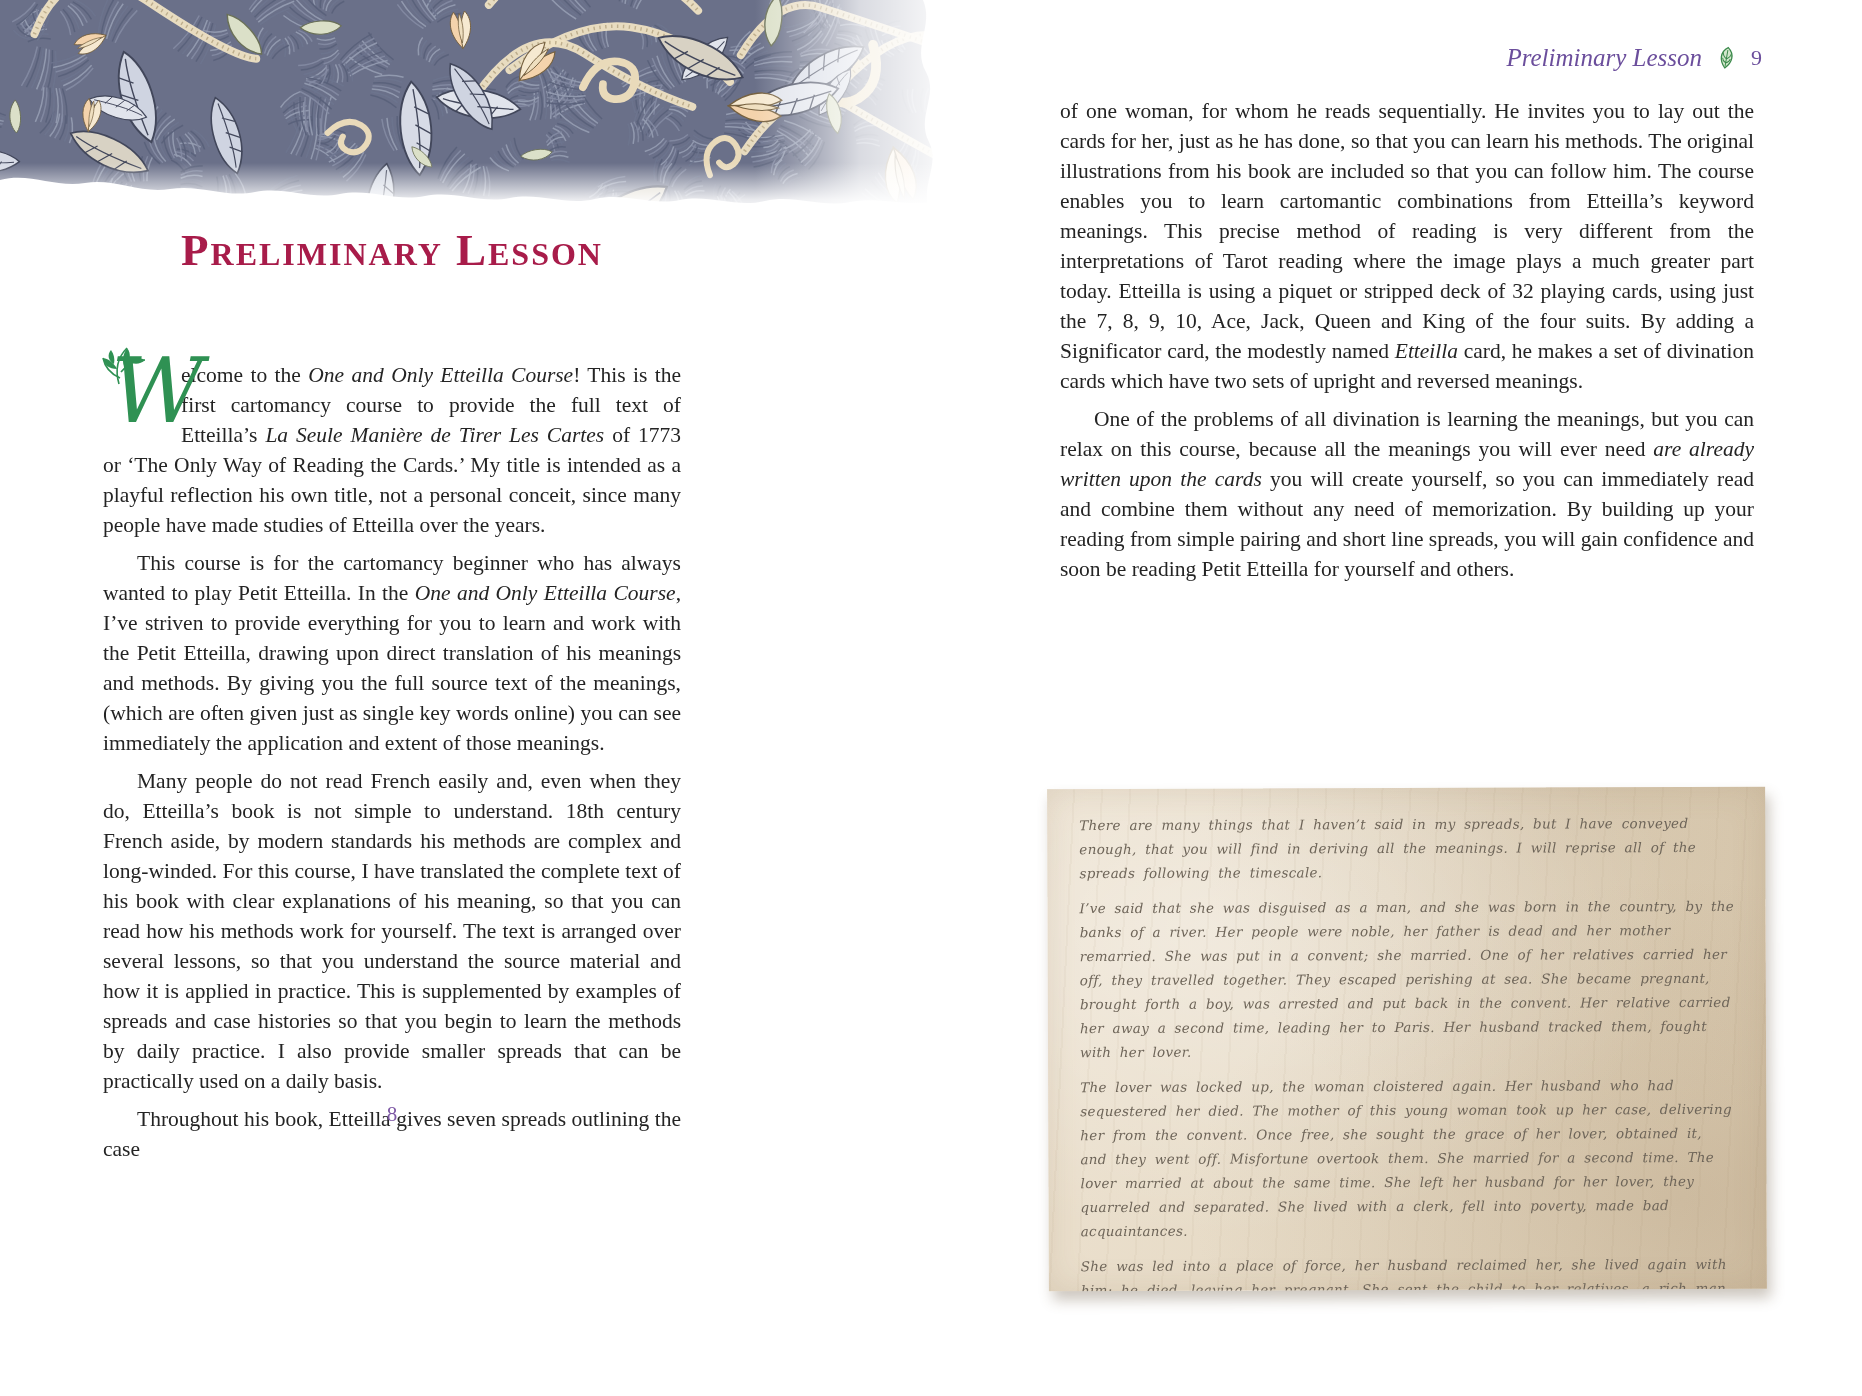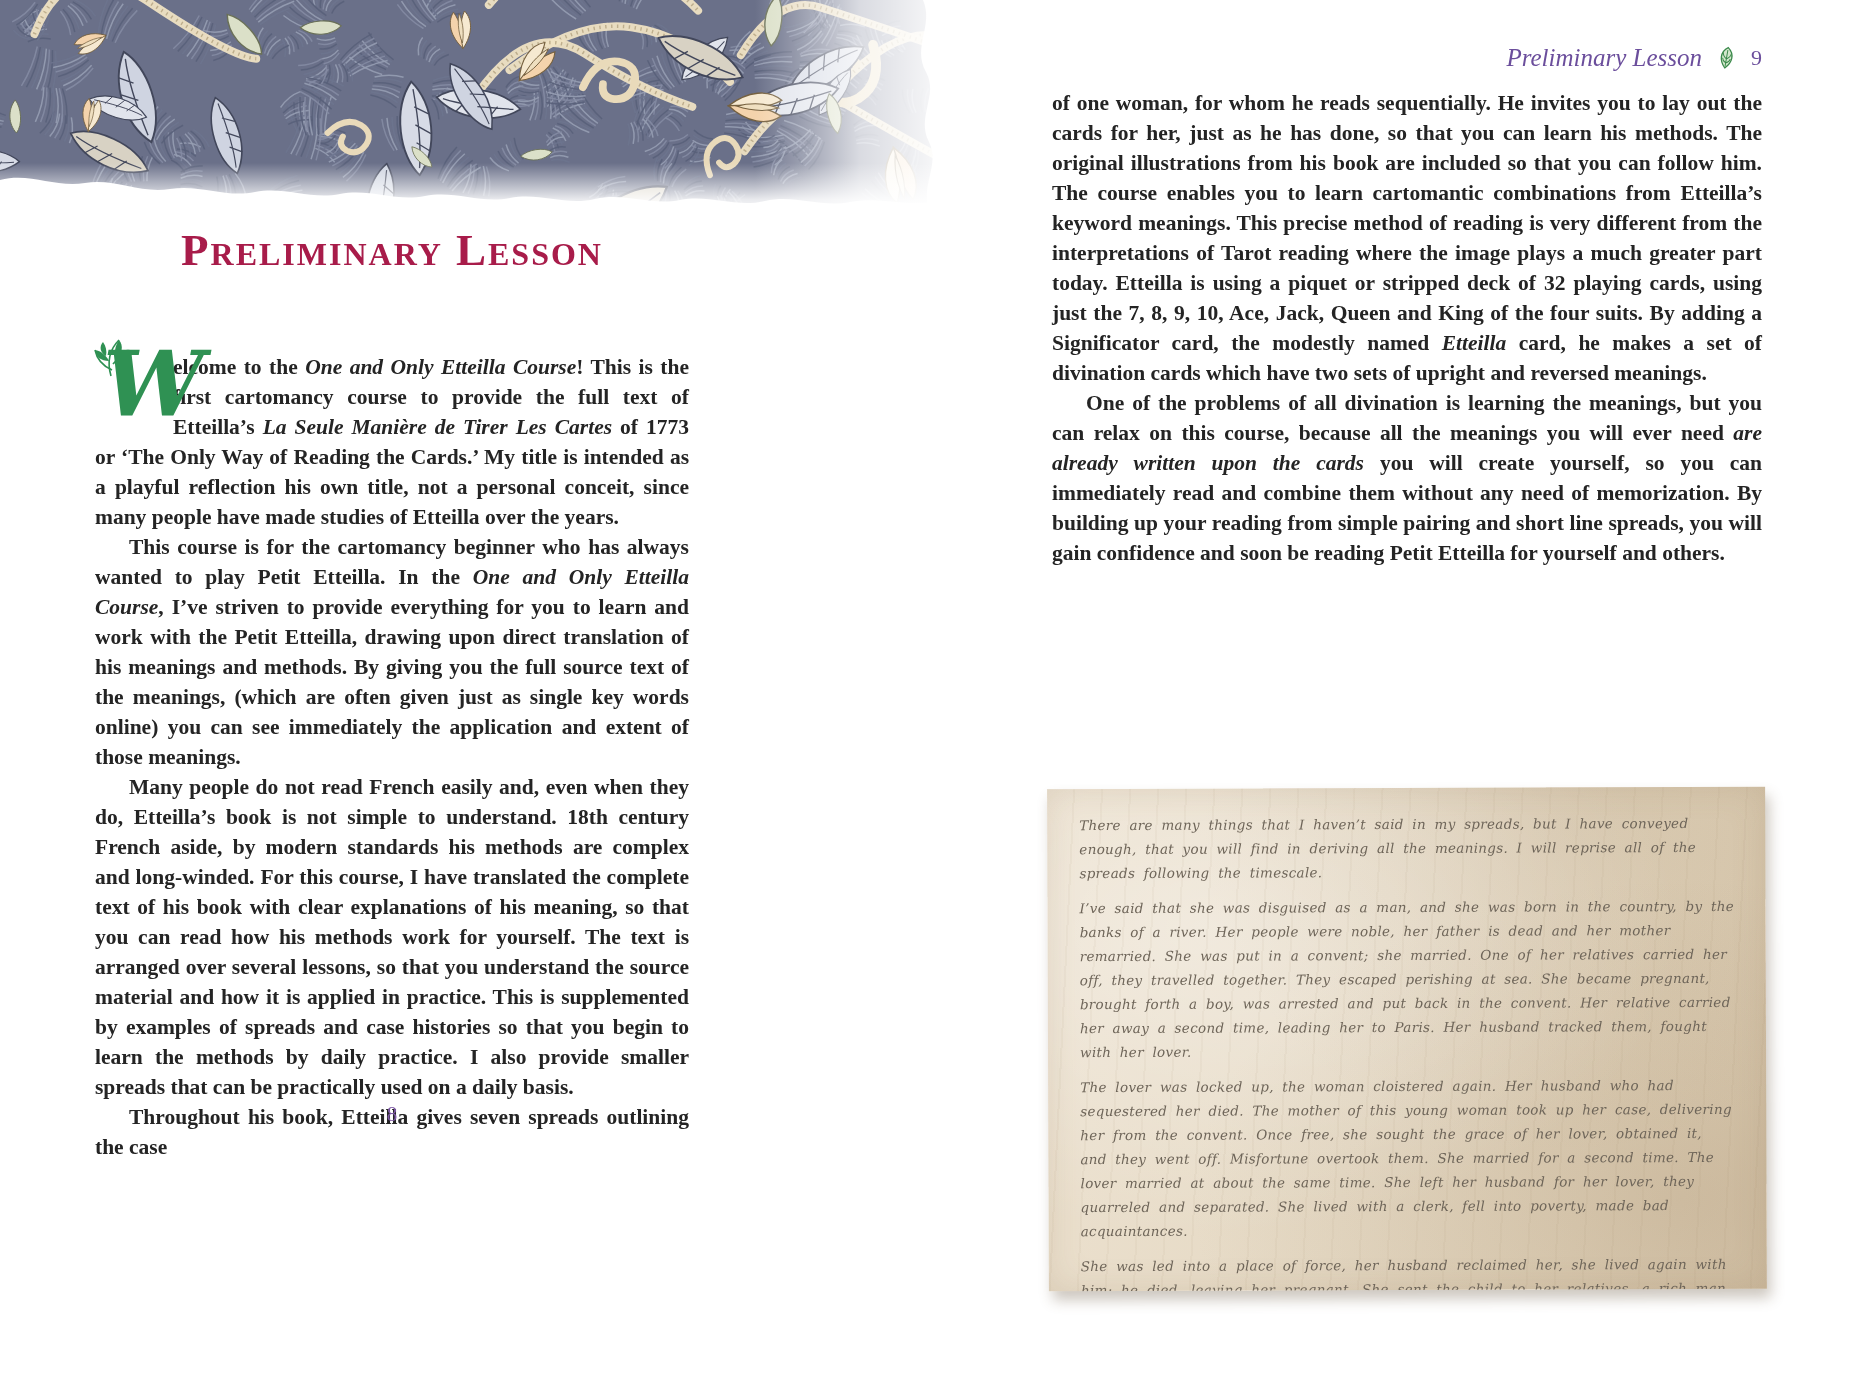--- a/index.html
+++ b/index.html
@@ -14,21 +14,21 @@
     background:linear-gradient(to bottom,rgba(255,255,255,0),rgba(255,255,255,.85) 70%,#fff);}
   .fade-r{position:absolute;top:0;bottom:0;right:0;width:190px;
     background:linear-gradient(to right,rgba(255,255,255,0),rgba(255,255,255,.75) 55%,rgba(255,255,255,.97));}
   
   #chapter-title{
     position:absolute;left:95px;top:194px;width:594px;text-align:center;
     font-variant:small-caps;font-weight:bold;font-size:45px;letter-spacing:2px;
     color:#a81c4a;
   }
   #left-body{position:absolute;left:95px;top:352px;width:594px;}
-  .bp{margin:0;font-size:21.5px;line-height:30px;text-align:justify;color:#242424;font-weight:bold;}
+  .bp{margin:8px;font-size:21.5px;line-height:30px;text-align:justify;color:#242424;}
   .bp em{font-style:italic;}
   .indent{text-indent:34px;}
   .dropbox{float:left;width:74px;height:62px;margin:2px 4px 0 0;position:relative;}
   .dropcap{position:absolute;left:8px;top:-16px;font-size:90px;line-height:90px;
     font-style:italic;font-family:"DejaVu Serif",serif;color:#2f9153;}
   .sprig{position:absolute;left:-10px;top:-18px;}
   .pagenum{position:absolute;width:594px;text-align:center;font-size:21px;color:#7d58a5;}
   #pagenum-left{left:95px;top:1102px;}
   
   #running-header{

